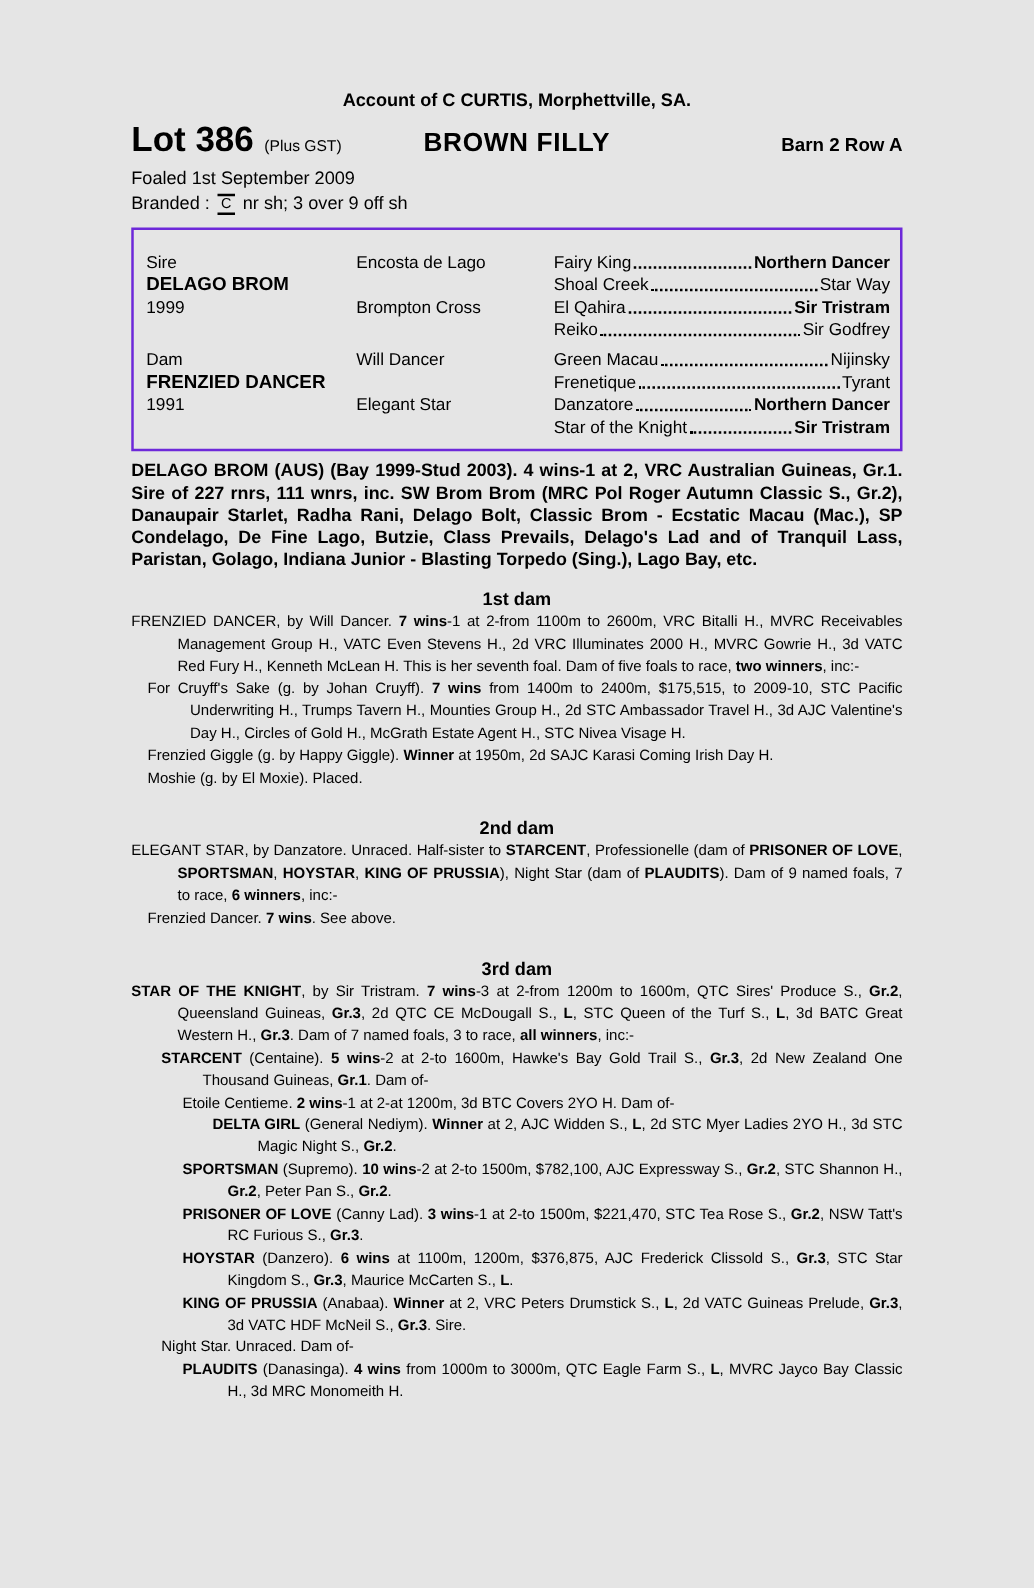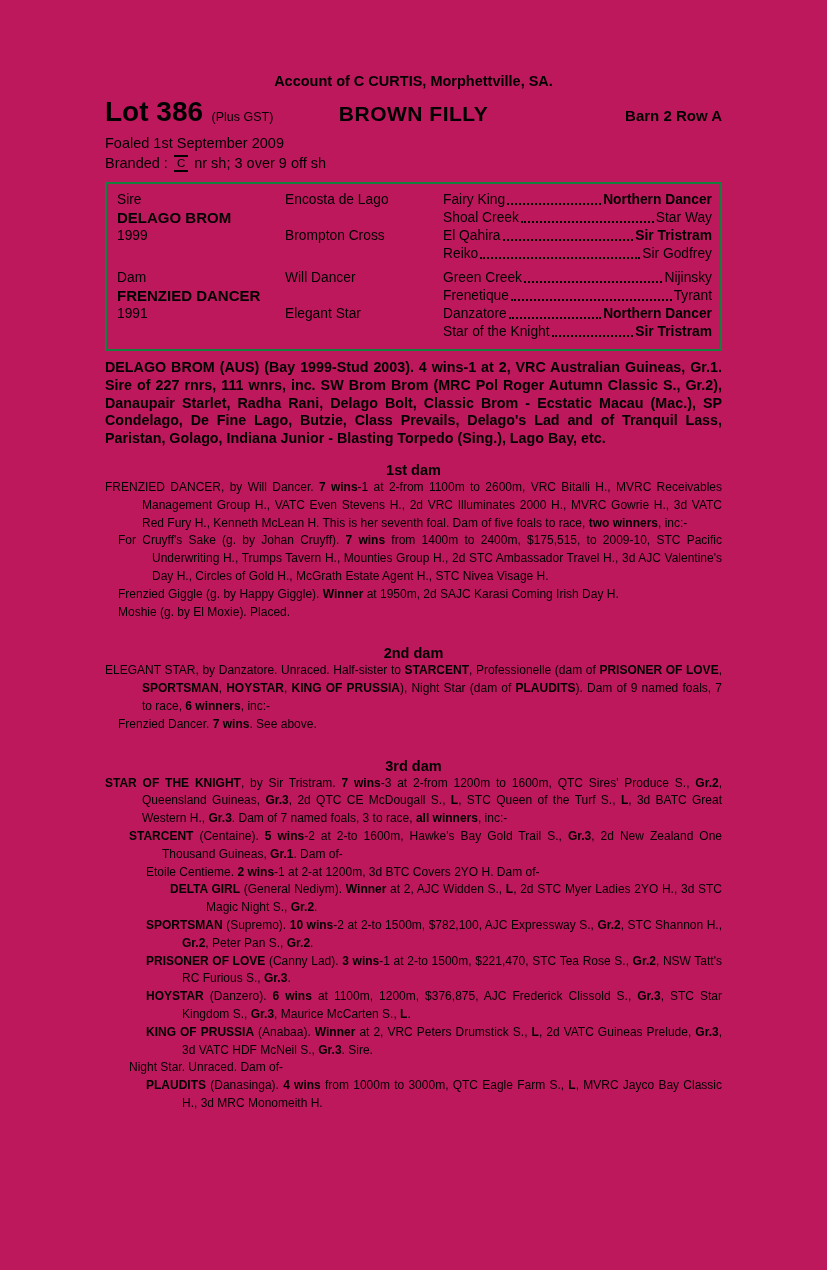--- a/index.html
+++ b/index.html
@@ -1,34 +1,34 @@
 <!DOCTYPE html>
 <html><head>
 <meta charset="utf-8">
 <style>
   html,body{margin:0;padding:0;background:#fff;}
   .page{
     position:relative;width:827px;height:1270px;box-sizing:border-box;
-    background:#be185d;color:#000;overflow:hidden;
+    background:#e5e5e5;color:#000;overflow:hidden;
     font-family:"Liberation Sans",sans-serif;
     padding:72px 105px 0 105px;
   }
   
   .account{text-align:center;font-weight:bold;font-size:14.5px;line-height:19px;margin-bottom:5px;}
   .lotline{display:flex;align-items:baseline;margin-bottom:5px;}
   .lot-left{flex:1;white-space:nowrap;}
   .lot-big{font-size:28px;font-weight:bold;}
   .lot-gst{font-size:12.5px;margin-left:4px;}
   .title{font-size:21px;font-weight:bold;letter-spacing:.5px;white-space:nowrap;}
   .lot-right{flex:1;text-align:right;font-weight:bold;font-size:15px;white-space:nowrap;}
   .foaledline{display:flex;justify-content:space-between;align-items:baseline;font-size:14.5px;line-height:20px;margin-bottom:9px;flex-direction:column;}
   .branded{white-space:nowrap;}
   .brand{display:inline-block;border-top:2px solid #000;border-bottom:2px solid #000;padding:0 3px 1px;margin:0 6px;font-size:11.5px;line-height:12px;vertical-align:1px;}
   
-  .pedigree{border:2px solid #15803d;display:flex;padding:7px 8px 8px 10px;margin-bottom:8px;}
+  .pedigree{border:2px solid #6d28d9;display:flex;padding:17px 8px 8px 10px;margin-bottom:8px;}
   .ped-col1{width:168px;}
   .ped-col2{width:158px;}
   .ped-col3{flex:1;min-width:0;}
   .ped-cell{height:18px;line-height:18px;font-size:13.8px;white-space:nowrap;}
   .ped-cell.name{font-weight:bold;font-size:15px;}
   .ped-cell.gap{margin-top:6px;}
   .g3{display:flex;}
   .g3 .dots{flex:1;height:0;align-self:flex-end;margin:0 2px 4px 2px;border-bottom:2px dotted #000;min-width:10px;}
   .g3 .bold{font-weight:bold;}
   
@@ -101,21 +101,21 @@
           <span>El Qahira</span>
           <span class="dots"></span>
           <span class="bold">Sir Tristram</span>
         </div>
         <div class="ped-cell g3">
           <span>Reiko</span>
           <span class="dots"></span>
           <span>Sir Godfrey</span>
         </div>
         <div class="ped-cell g3 gap">
-          <span>Green Creek</span>
+          <span>Green Macau</span>
           <span class="dots"></span>
           <span>Nijinsky</span>
         </div>
         <div class="ped-cell g3">
           <span>Frenetique</span>
           <span class="dots"></span>
           <span>Tyrant</span>
         </div>
         <div class="ped-cell g3">
           <span>Danzatore</span>

